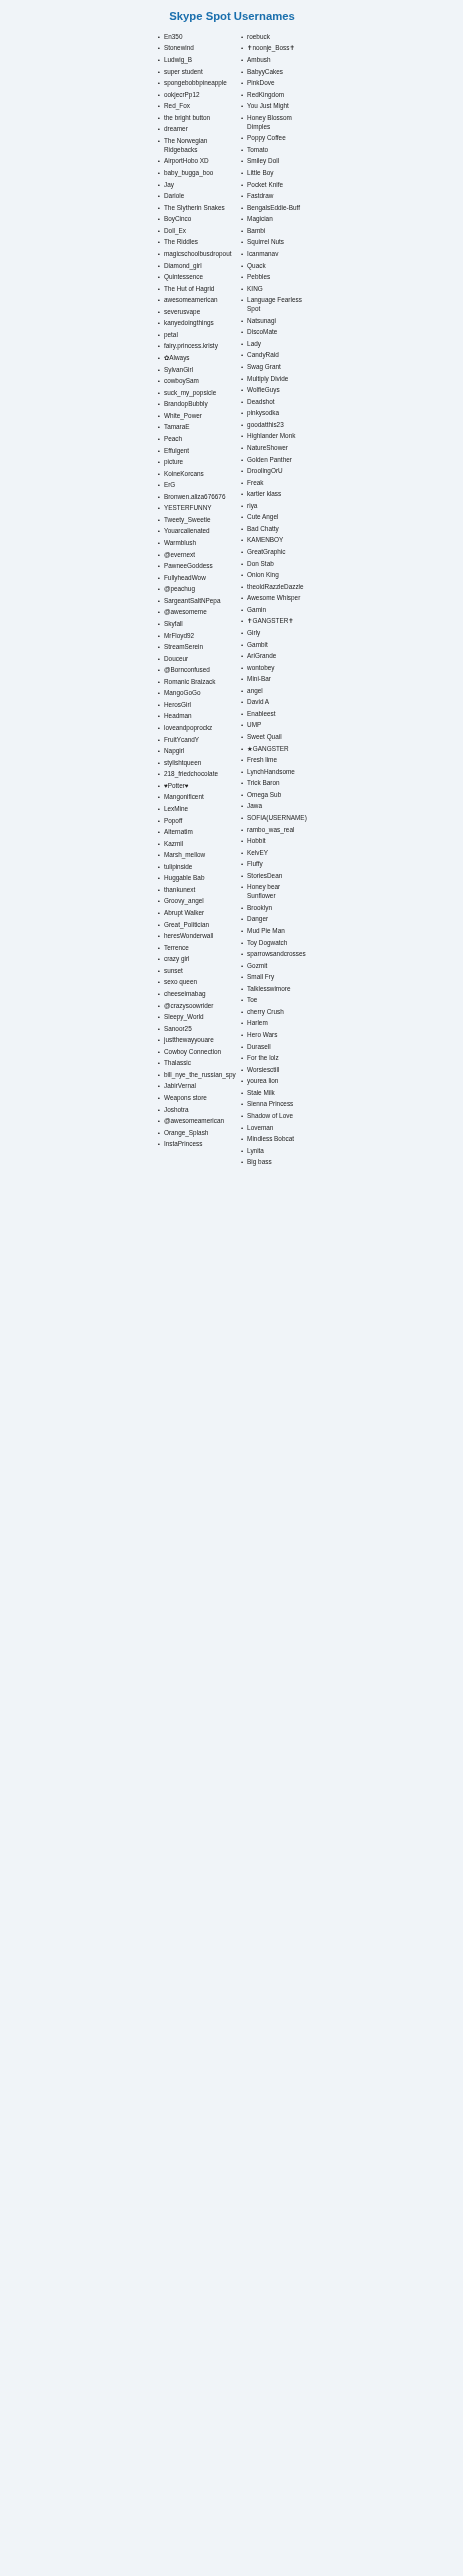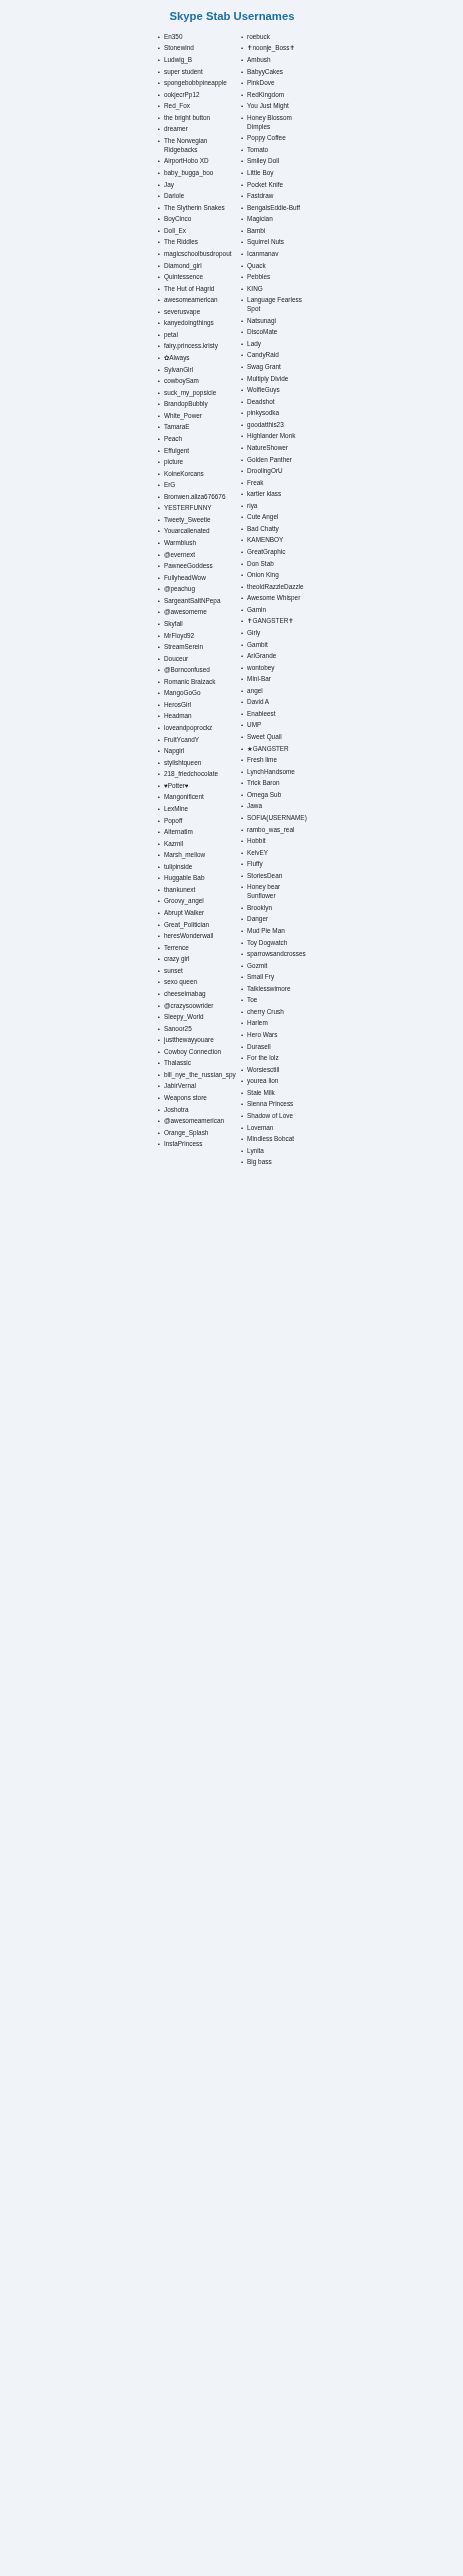--- a/index.html
+++ b/index.html
@@ -48,21 +48,21 @@
       position: absolute;
       left: 1px;
       color: #222;
       font-size: 6.2px;
     }
   </style>
 </head>
 <body>
 
 <div class="page-wrapper">
-  <h1>Skype Stab Usernames</h1>
+  <h1>Skype Spot Usernames</h1>
   <div class="columns">
     <div class="col">
       <ul id="left-list">
           <li>En350</li>
           <li>Stonewind</li>
           <li>Ludwig_B</li>
           <li>super student</li>
           <li>spongebobbpineapple</li>
           <li>ookjecrPp12</li>
           <li>Red_Fox</li>

